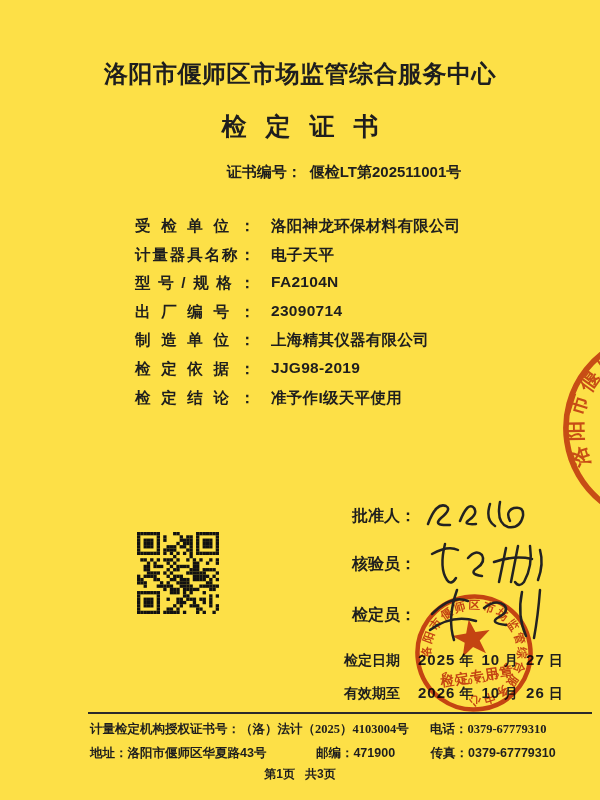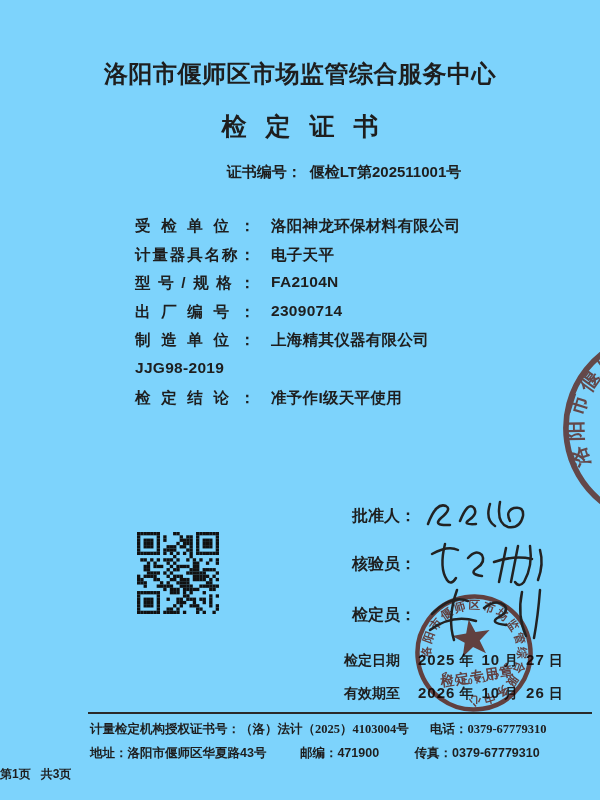--- a/index.html
+++ b/index.html
@@ -1,19 +1,19 @@
 <!DOCTYPE html>
 <html style="--seal: #c0392b;"><head>
 <meta charset="utf-8">
 <style>
   :root{ --ink:#1e1e1e; --seal:#c0392b; }
   html,body{margin:0;padding:0;background:#e8e8e8;}
   .page{
     position:relative; width:600px; height:800px; margin:0 auto;
-    background:#7dd3fc; overflow:hidden;
+    background:#fde047; overflow:hidden;
     font-family:"Liberation Sans","DejaVu Sans",sans-serif;
     color:var(--ink);
   }
   
   .org-title{
     position:absolute; top:58px; left:0; width:600px;
     text-align:center; font-size:24px; font-weight:bold; letter-spacing:.5px;
   }
   .cert-title{
     position:absolute; top:110px; left:0; width:600px;
@@ -57,24 +57,24 @@
   .seal-title{fill:currentColor; font-size:13.5px; font-weight:bold; letter-spacing:1.5px;}
   .seal-num{fill:currentColor; font-size:8.5px; font-weight:bold; letter-spacing:2.4px;}
   .seal polygon{fill:currentColor;}
   
   .footer-rule{position:absolute; left:88px; top:712px; width:504px; height:2px; background:#2a2a2a;}
   .footer-line{position:absolute; left:90px; width:510px; font-size:12.5px; font-weight:bold; white-space:nowrap;}
   .fl1{top:721px;font-family:Liberation Serif, serif;}
   .fl2{top:745px;}
   .fseg{display:inline-block;}
   .fl1 .seg-phone{margin-left:18px;}
-  .fl2 .seg-zip{margin-left:30px;}
+  .fl2 .seg-zip{margin-left:46px;}
   .fl2 .seg-fax{margin-left:32px;}
   .page-info{
-    position:absolute; top:766px; left:0; width:600px; text-align:left;
+    position:absolute; top:766px; left:0; width:600px; text-align:center;
     font-size:12px; font-weight:bold;
   }
   .page-info .pt{margin-left:10px;}
 </style>
 </head>
 <body>
 
 <div class="page">
 
   <div class="org-title">洛阳市偃师区市场监管综合服务中心</div>
@@ -105,20 +105,21 @@
         <span class="flabel">出厂编号：</span>
         <span class="fvalue">23090714</span>
       </div>
 
       <div class="field-row">
         <span class="flabel">制造单位：</span>
         <span class="fvalue">上海精其仪器有限公司</span>
       </div>
 
       <div class="field-row">
+        <span class="flabel">检定依据：</span>
         <span class="fvalue">JJG98-2019</span>
       </div>
 
       <div class="field-row">
         <span class="flabel">检定结论：</span>
         <span class="fvalue">准予作I级天平使用</span>
       </div>
     </div>
 
   <div class="sign-row" style="top:494px">

